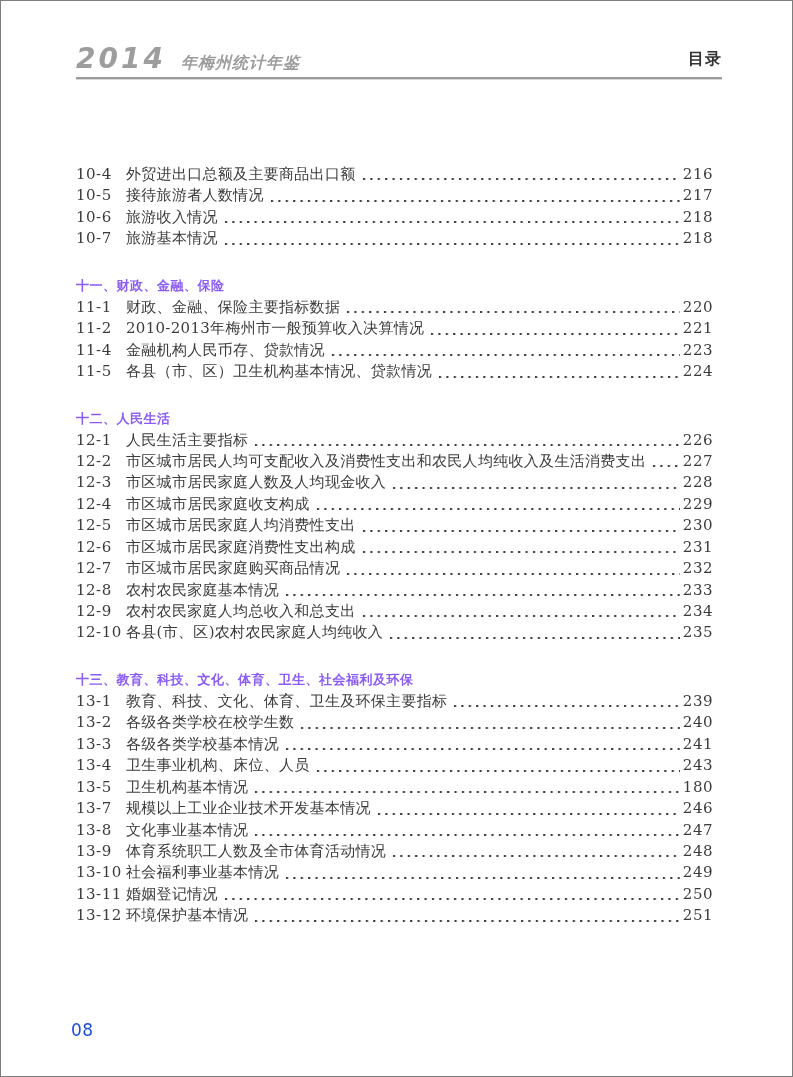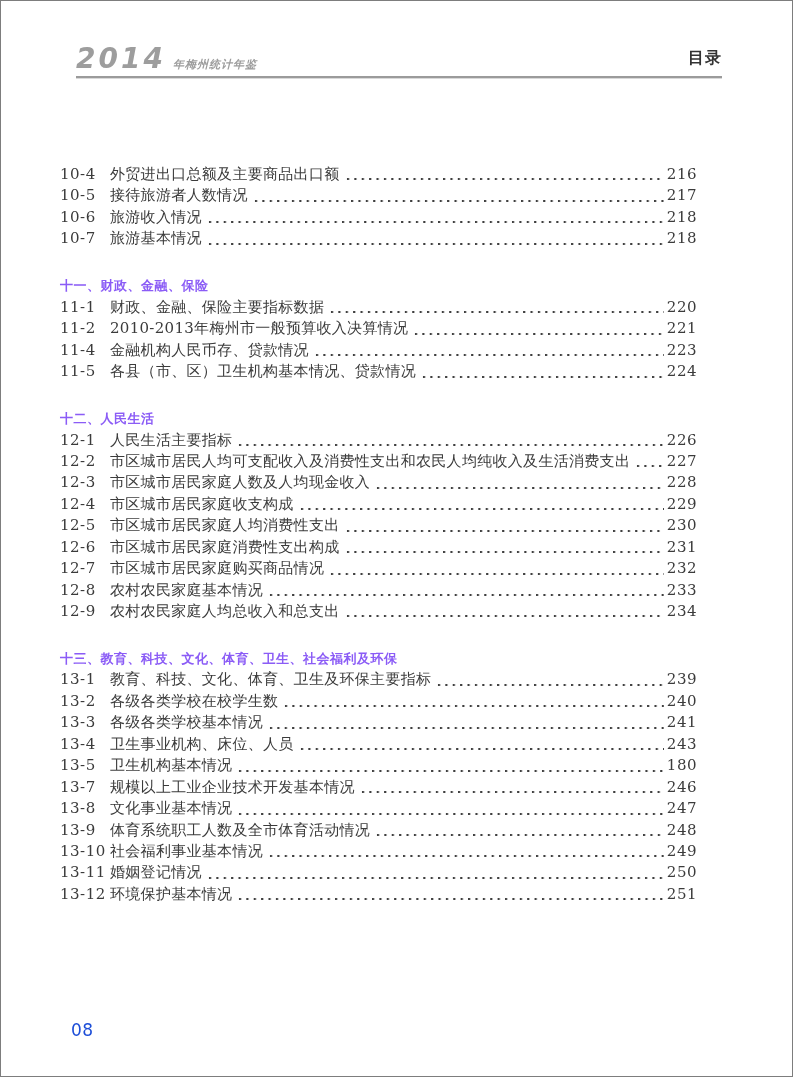--- a/index.html
+++ b/index.html
@@ -39,25 +39,25 @@
     font-family: "DejaVu Sans", sans-serif;
     font-size: 28px;
     font-weight: bold;
     font-style: italic;
     color: #9d9d9d;
     letter-spacing: 3px;
     line-height: 28px;
   }
   .logo-suffix {
     font-family: "DejaVu Sans", sans-serif;
-    font-size: 11px;
+    font-size: 16px;
     font-weight: bold;
     font-style: italic;
     color: #9d9d9d;
-    margin-left: 7px;
+    margin-left: 15px;
     letter-spacing: 1px;
   }
   .corner-label {
     font-family: "DejaVu Sans", sans-serif;
     font-size: 16px;
     font-weight: bold;
     color: #333333;
     letter-spacing: 1px;
     margin-bottom: 1px;
   }
@@ -65,21 +65,21 @@
     margin-top: 3px;
     height: 2px;
     background: #9b9b9b;
     border-bottom: 1px solid #d9d9d9;
   }
 
   
   .toc {
     position: absolute;
     top: 163px;
-    left: 59px;
+    left: 75px;
     width: 637px;
   }
   .toc-group.has-heading {
     margin-top: 25.5px;
   }
   .group-heading {
     font-family: "DejaVu Sans", sans-serif;
     font-size: 13px;
     font-weight: bold;
     color: #8b5cf6;
@@ -253,20 +253,26 @@
           <span class="title">农村农民家庭基本情况</span>
           <span class="leader"></span>
           <span class="page-num">233</span>
         </div>
         <div class="toc-row">
           <span class="num">12-9</span>
           <span class="title">农村农民家庭人均总收入和总支出</span>
           <span class="leader"></span>
           <span class="page-num">234</span>
         </div>
+        <div class="toc-row">
+          <span class="num">12-10</span>
+          <span class="title">各县(市、区)农村农民家庭人均纯收入</span>
+          <span class="leader"></span>
+          <span class="page-num">235</span>
+        </div>
       </div>
       <div class="toc-group has-heading">
         <div class="group-heading">十三、教育、科技、文化、体育、卫生、社会福利及环保</div>
         <div class="toc-row">
           <span class="num">13-1</span>
           <span class="title">教育、科技、文化、体育、卫生及环保主要指标</span>
           <span class="leader"></span>
           <span class="page-num">239</span>
         </div>
         <div class="toc-row">

